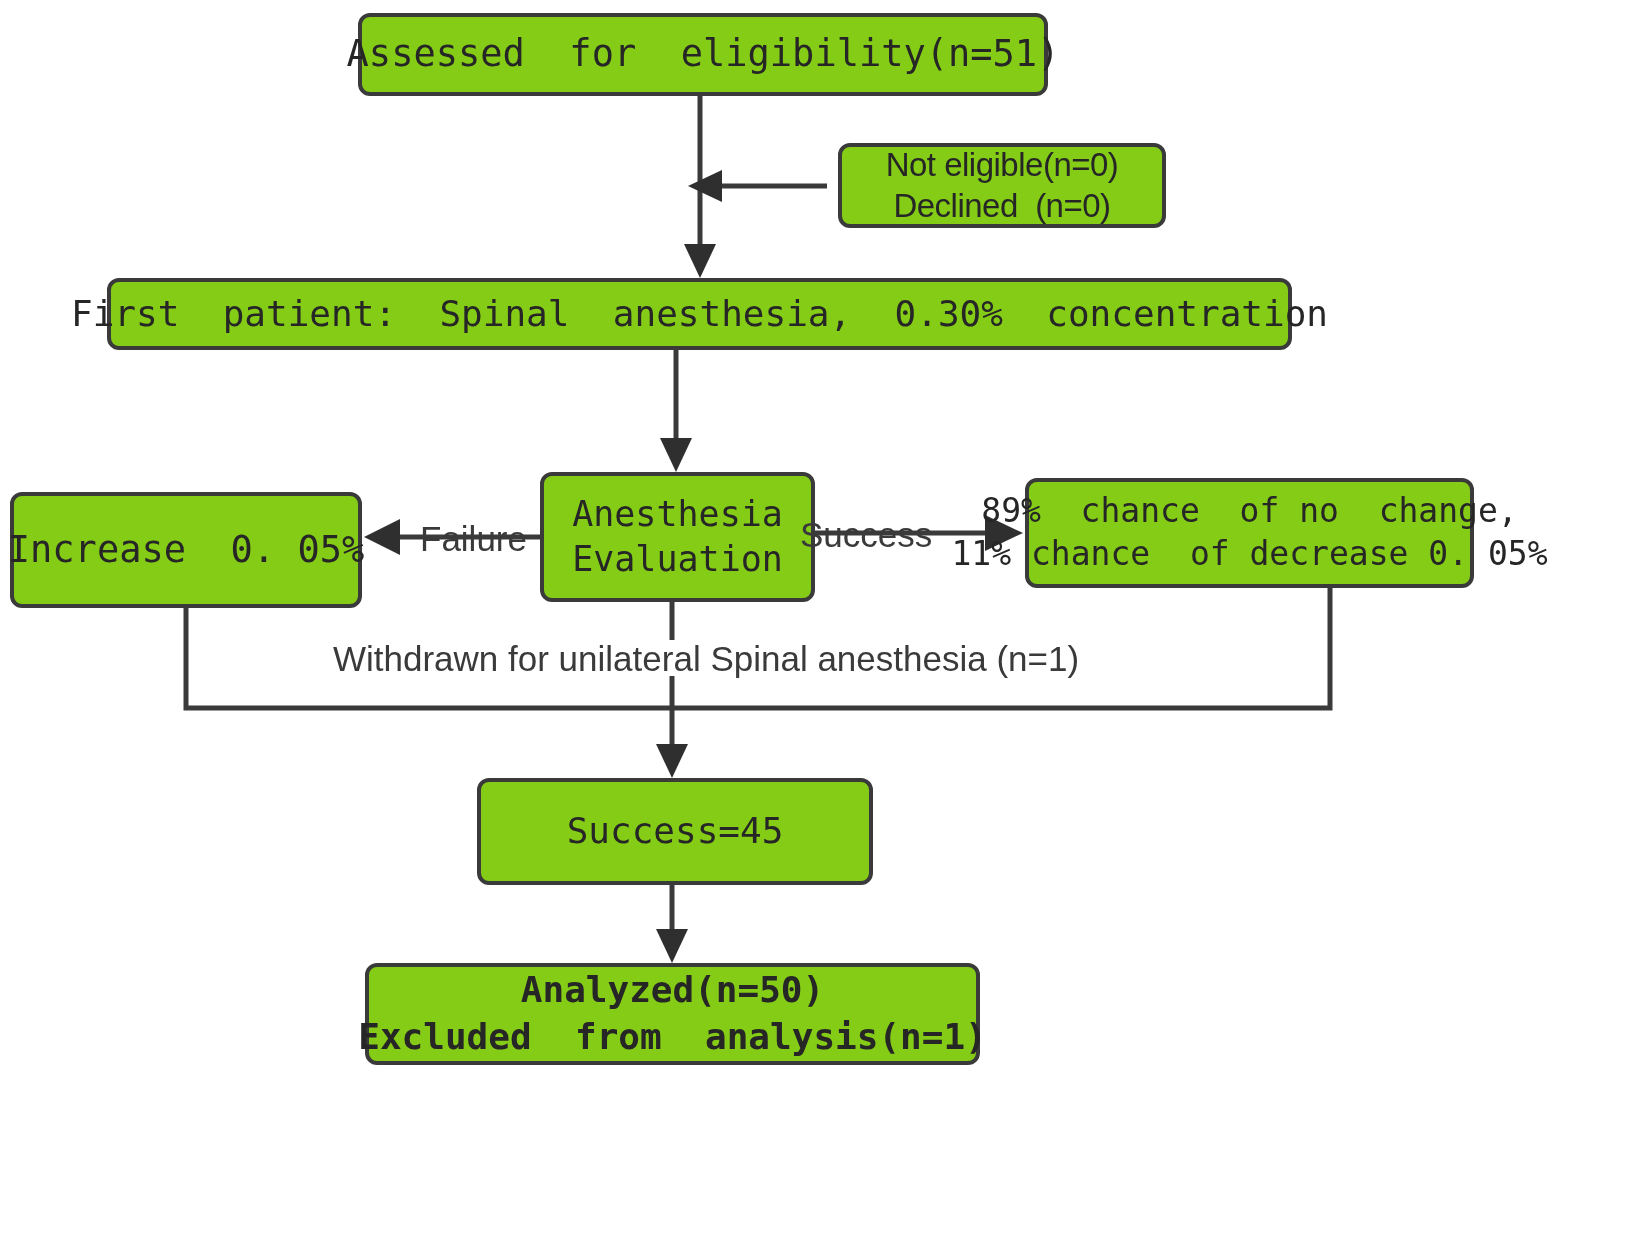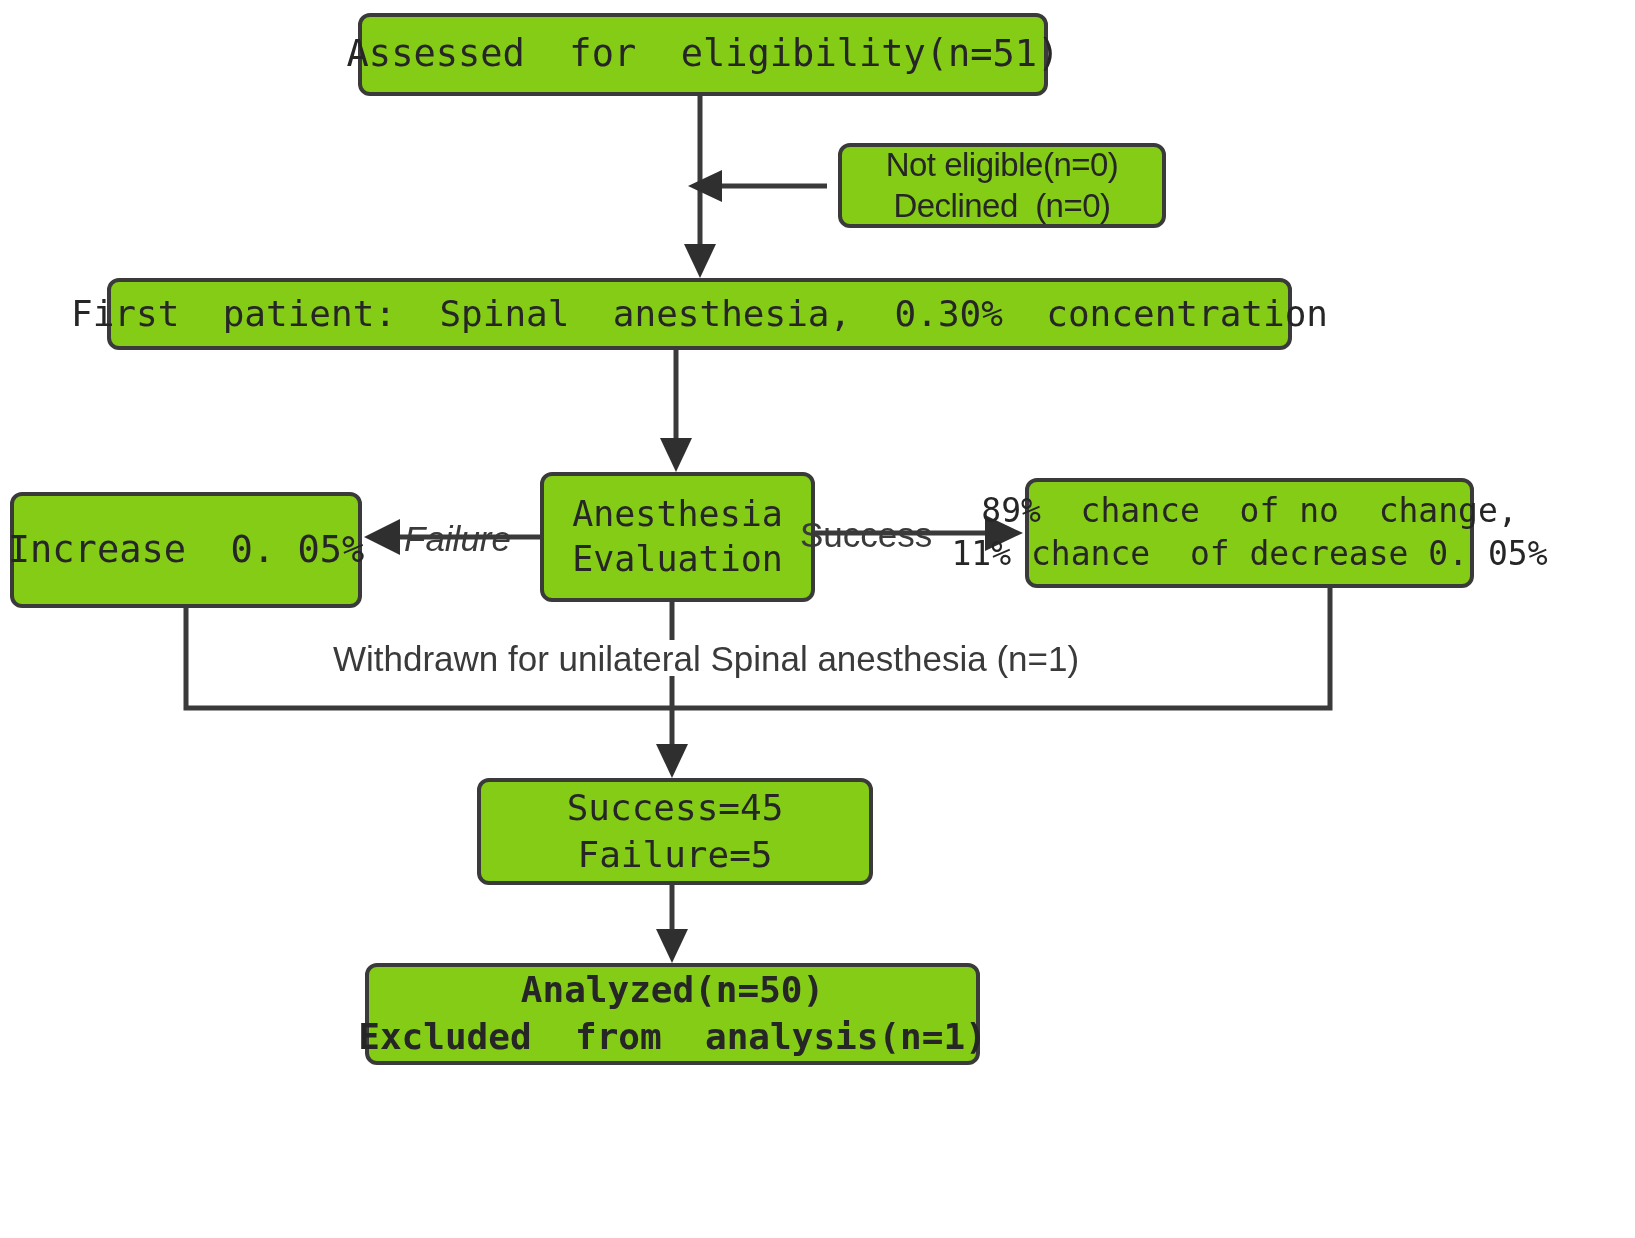--- a/index.html
+++ b/index.html
@@ -129,27 +129,26 @@
     <span class="ln">Evaluation</span>
   </div>
 
   <div class="box" style="left:1025px; top:478px; width:449px; height:110px; font-size:33px;">
     <span class="ln">89%  chance  of no  change,</span>
     <span class="ln">11% chance  of decrease 0. 05%</span>
   </div>
 
   <div class="box" style="left:477px; top:778px; width:396px; height:107px; font-size:36px;">
     <span class="ln">Success=45</span>
-    <span class="ln">Failure=5</span>
   </div>
 
   <div class="box" style="left:365px; top:963px; width:615px; height:102px; font-size:36px;font-weight:bold;">
     <span class="ln">Analyzed(n=50)</span>
     <span class="ln">Excluded  from  analysis(n=1)</span>
   </div>
 
-  <div class="edge-label" style="left:404px; top:521px; font-size:35px;font-style:italic;">Failure</div>
+  <div class="edge-label" style="left:420px; top:521px; font-size:35px;">Failure</div>
 
   <div class="edge-label" style="left:800px; top:517px; font-size:35px;">Success</div>
 
   <div class="free-label" style="left:331px; top:641px; font-size:35px; background:#ffffff; padding:0 2px;">Withdrawn for unilateral Spinal anesthesia (n=1)</div>
 
 </div>
 
 </body></html>

